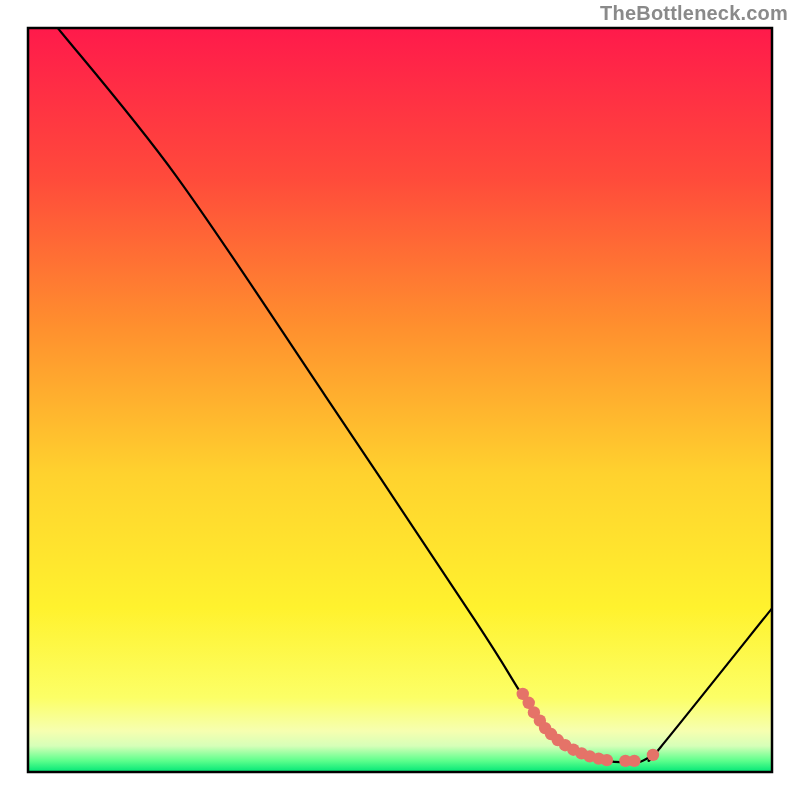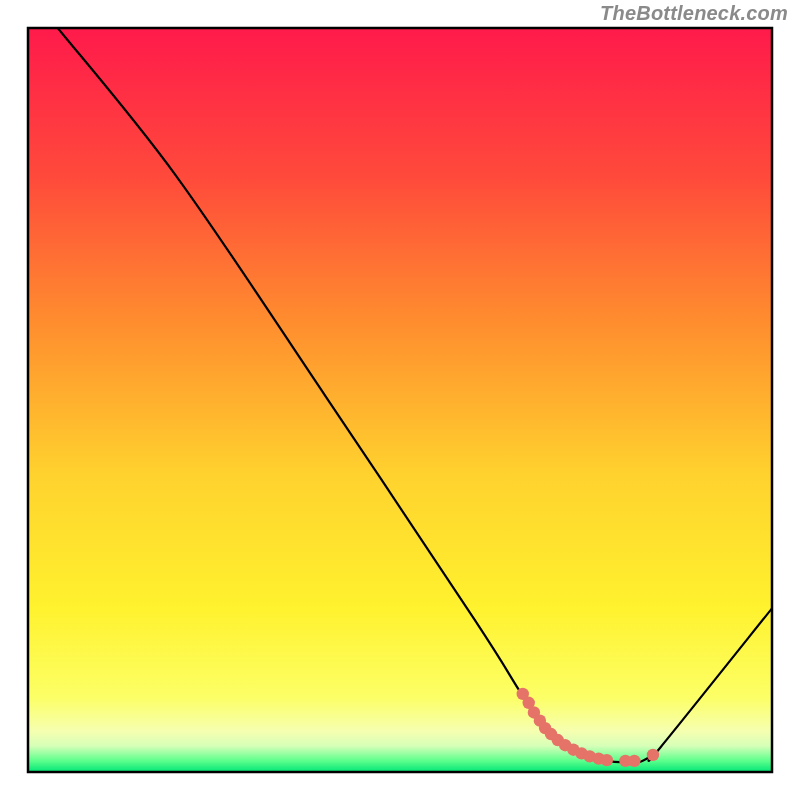--- a/index.html
+++ b/index.html
@@ -7,21 +7,20 @@
     padding: 0;
     width: 800px;
     height: 800px;
     background: #ffffff;
     font-family: Arial, Helvetica, sans-serif;
   }
   .container {
     position: relative;
     width: 800px;
     height: 800px;
-    font-style: italic;
   }
   .attribution {
     position: absolute;
     top: 2px;
     right: 12px;
     font-size: 20px;
     font-weight: bold;
     color: #8a8a8a;
     letter-spacing: 0.2px;
     z-index: 10;

